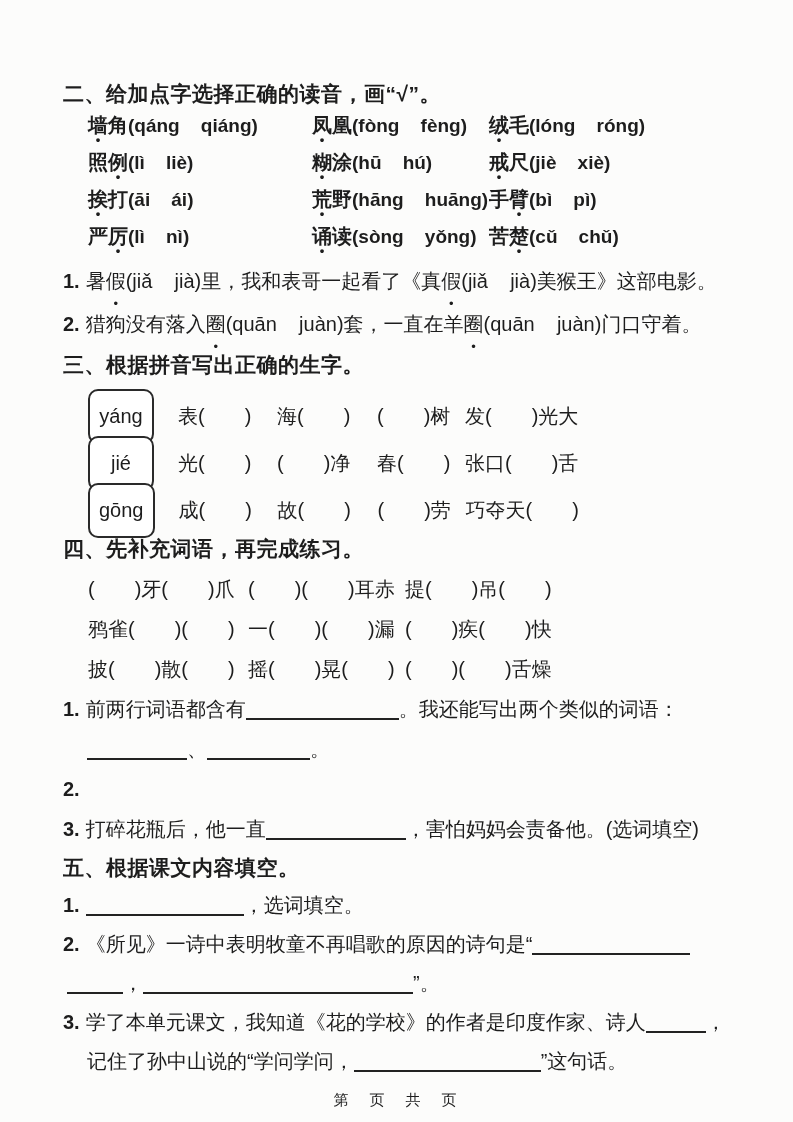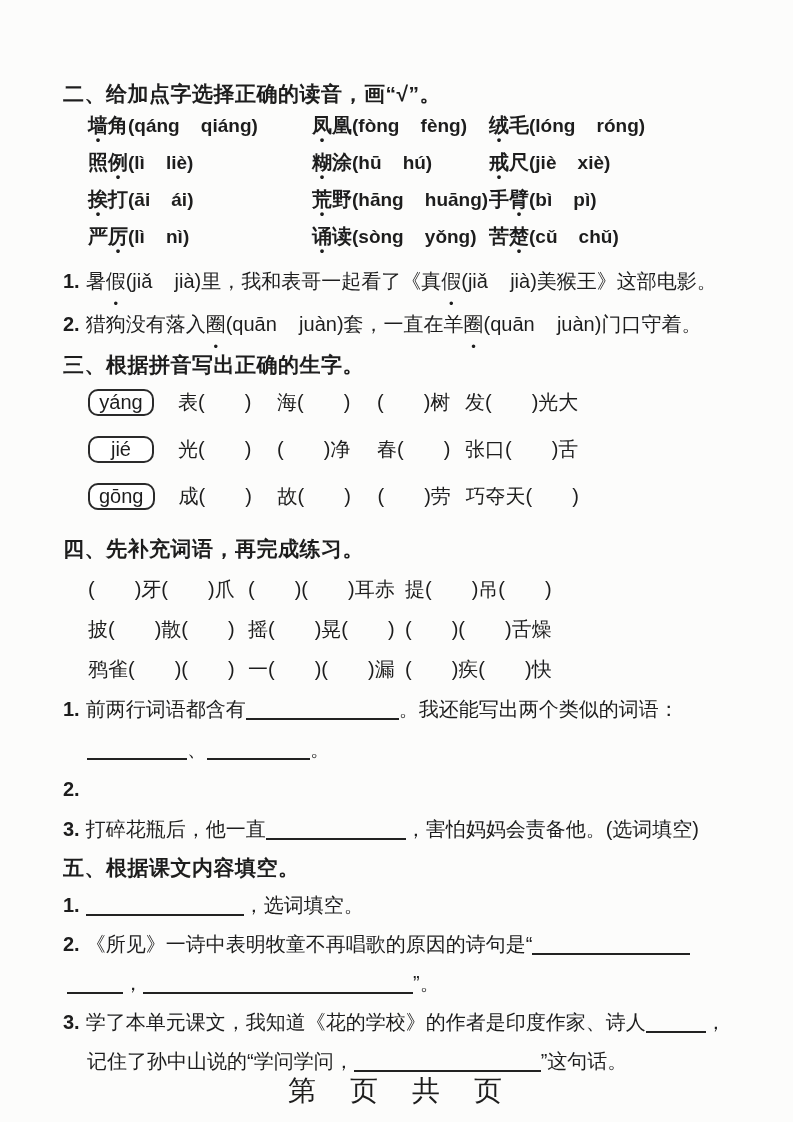--- a/index.html
+++ b/index.html
@@ -63,21 +63,21 @@
   .cont { padding-left:24px; }
 
   
   .s3-rows { padding-left:25px; padding-top:6px; }
   .s3-row { display:flex; align-items:baseline; height:47px; }
   .pinyin-box {
     display:inline-block;
     border:2px solid #2a2a2a;
     border-radius:10px;
     min-width:66px;
-    padding:0 9px;
+    padding:14px 9px;
     text-align:center;
     font-size:20px;
     background:#fff;
   }
   .s3-items {
     flex:1;
     margin-left:24px;
     display:grid;
     grid-template-columns:99px 100px 88px auto;
     font-size:20px;
@@ -96,21 +96,21 @@
 
   #s4-questions .q-line, #s5-questions .q-line { line-height:40px; }
   #s5-questions .q-line { line-height:39px; }
   
   #s5-questions .q-block:nth-child(2) .cont { padding-left:4px; }
 
   .footer {
     position:absolute;
     left:0; right:0; bottom:12px;
     text-align:center;
-    font-size:28px;
+    font-size:15px;
     letter-spacing:3px;
     white-space:pre;
   }
 </style>
 </head>
 <body>
 
 <div class="page">
 
   <div class="sec-title">二、给加点字选择正确的读音，画“√”。</div>
@@ -177,29 +177,29 @@
     </div>
 
   <div class="sec-title">四、先补充词语，再完成练习。</div>
   <div class="s4-grid" id="s4-grid">
       <div class="s4-row">
         <span class="s4-item">(　　)牙(　　)爪</span>
         <span class="s4-item">(　　)(　　)耳赤</span>
         <span class="s4-item">提(　　)吊(　　)</span>
       </div>
       <div class="s4-row">
+        <span class="s4-item">鸦雀(　　)(　　)</span>
+        <span class="s4-item">一(　　)(　　)漏</span>
+        <span class="s4-item">(　　)疾(　　)快</span>
+      </div>
+      <div class="s4-row">
         <span class="s4-item">披(　　)散(　　)</span>
         <span class="s4-item">摇(　　)晃(　　)</span>
         <span class="s4-item">(　　)(　　)舌燥</span>
       </div>
-      <div class="s4-row">
-        <span class="s4-item">鸦雀(　　)(　　)</span>
-        <span class="s4-item">一(　　)(　　)漏</span>
-        <span class="s4-item">(　　)疾(　　)快</span>
-      </div>
     </div>
   <div id="s4-questions">
       <div class="q-block">
         <div class="q-line"><span class="q-num">1.</span><span class="q-body"><span>前两行词语都含有</span><span class="blank" style="width: 153px;"></span><span>。我还能写出两个类似的词语：</span></span></div>
         <div class="q-line cont"><span class="q-body"><span class="blank" style="width: 100px;"></span><span>、</span><span class="blank" style="width: 103px;"></span><span>。</span></span></div>
       </div>
       <div class="q-block">
         <div class="q-line"><span class="q-num">2.</span></div>
       </div>
       <div class="q-block">

